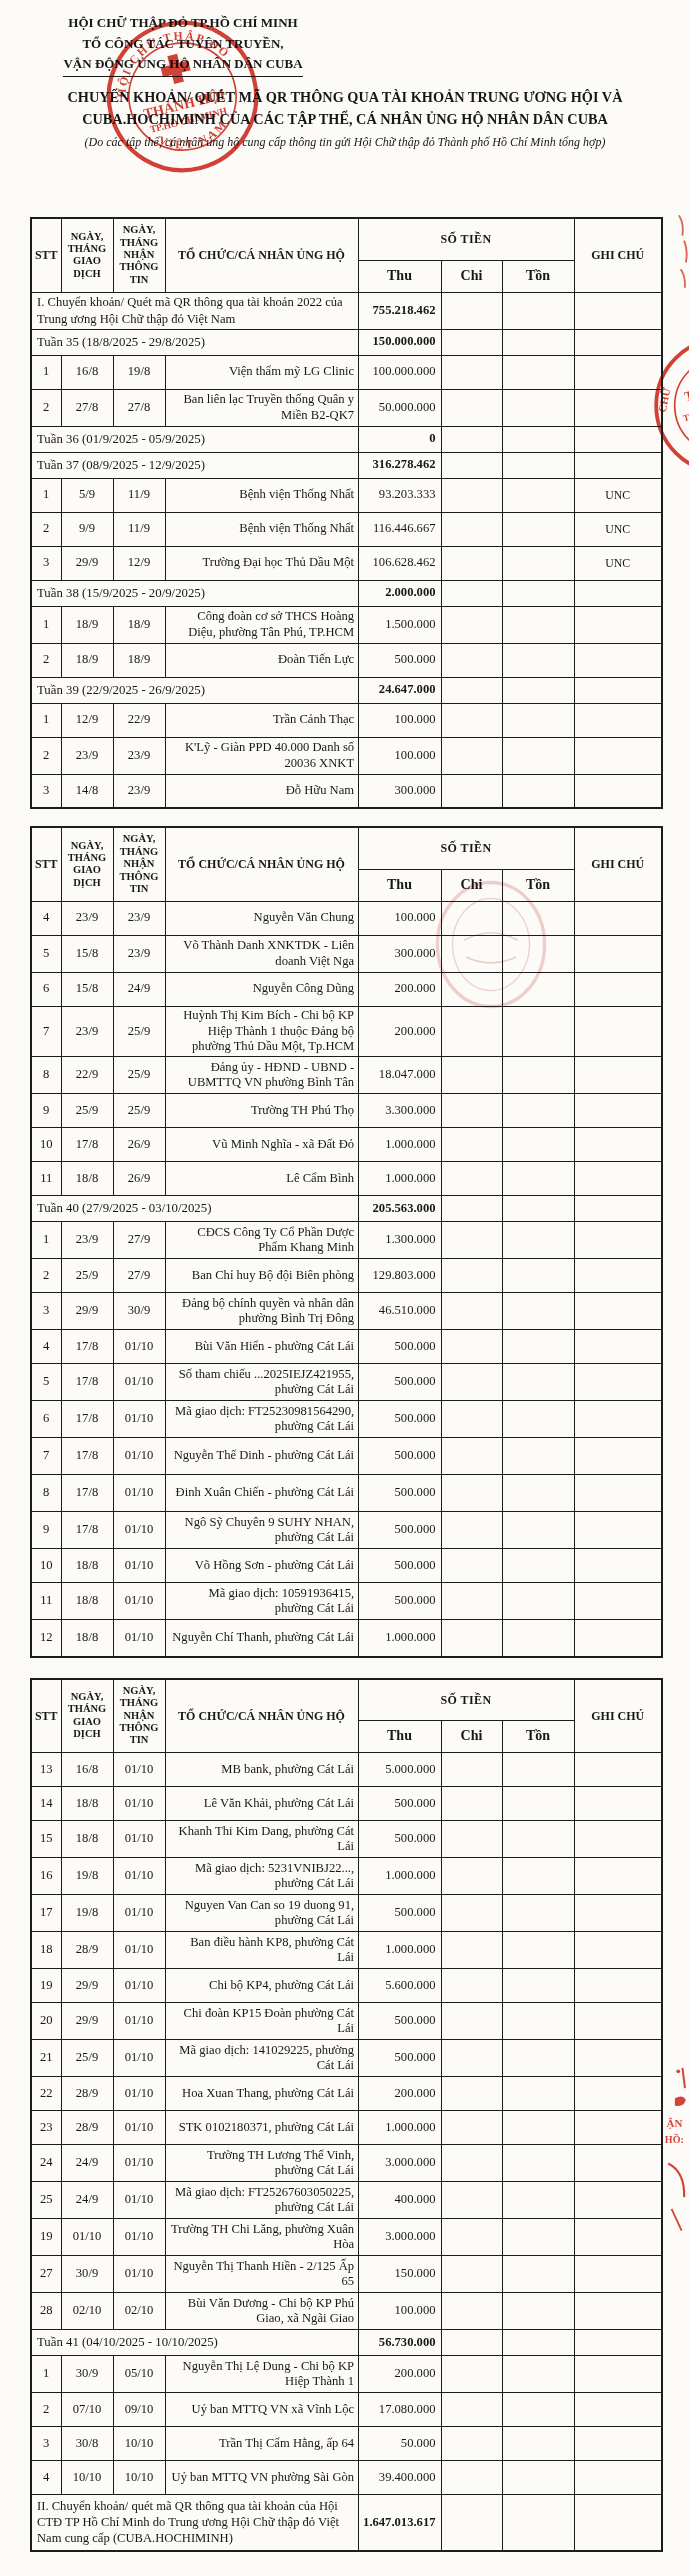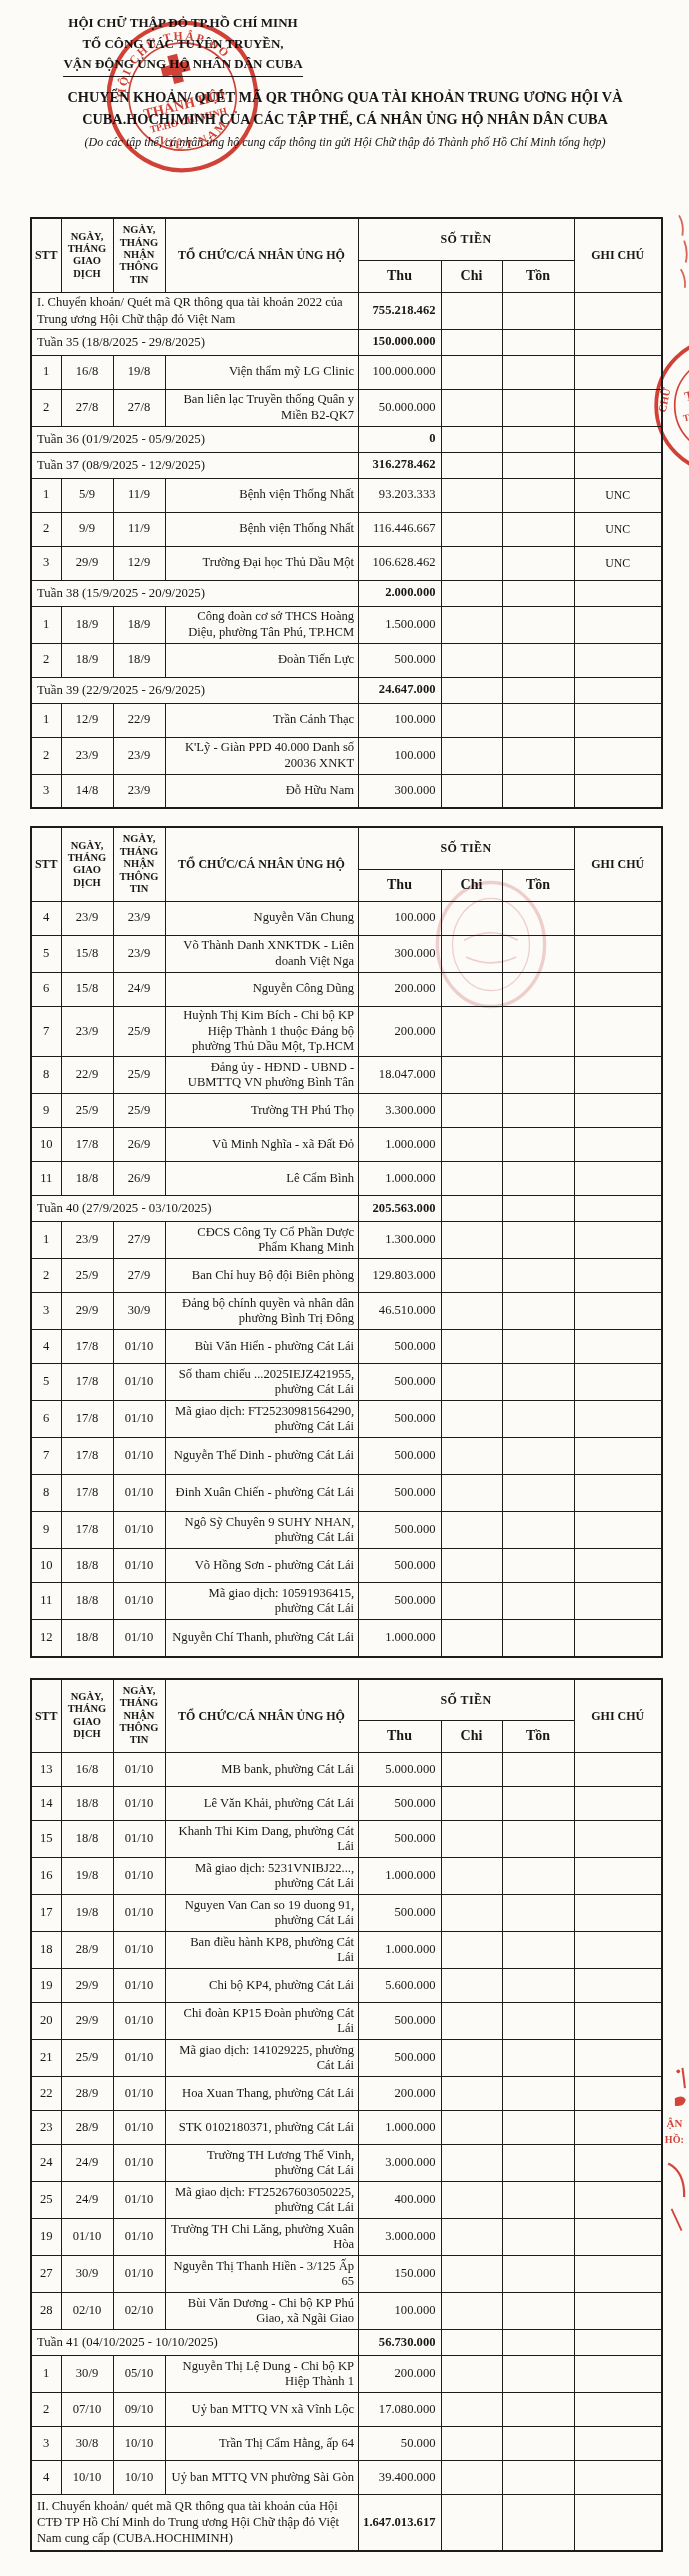--- a/index.html
+++ b/index.html
@@ -697,21 +697,21 @@
             <td class="donor">Trường TH Chi Lăng, phường Xuân Hòa</td>
             <td class="thu">3.000.000</td>
             <td></td>
             <td></td>
             <td class="note"></td>
           </tr>
           <tr class="e2">
             <td class="c">27</td>
             <td class="c">30/9</td>
             <td class="c">01/10</td>
-            <td class="donor">Nguyễn Thị Thanh Hiền - 3/125 Ấp 65</td>
+            <td class="donor">Nguyễn Thị Thanh Hiền - 2/125 Ấp 65</td>
             <td class="thu">150.000</td>
             <td></td>
             <td></td>
             <td class="note"></td>
           </tr>
           <tr class="e2">
             <td class="c">28</td>
             <td class="c">02/10</td>
             <td class="c">02/10</td>
             <td class="donor">Bùi Văn Dương - Chi bộ KP Phú Giao, xã Ngãi Giao</td>

